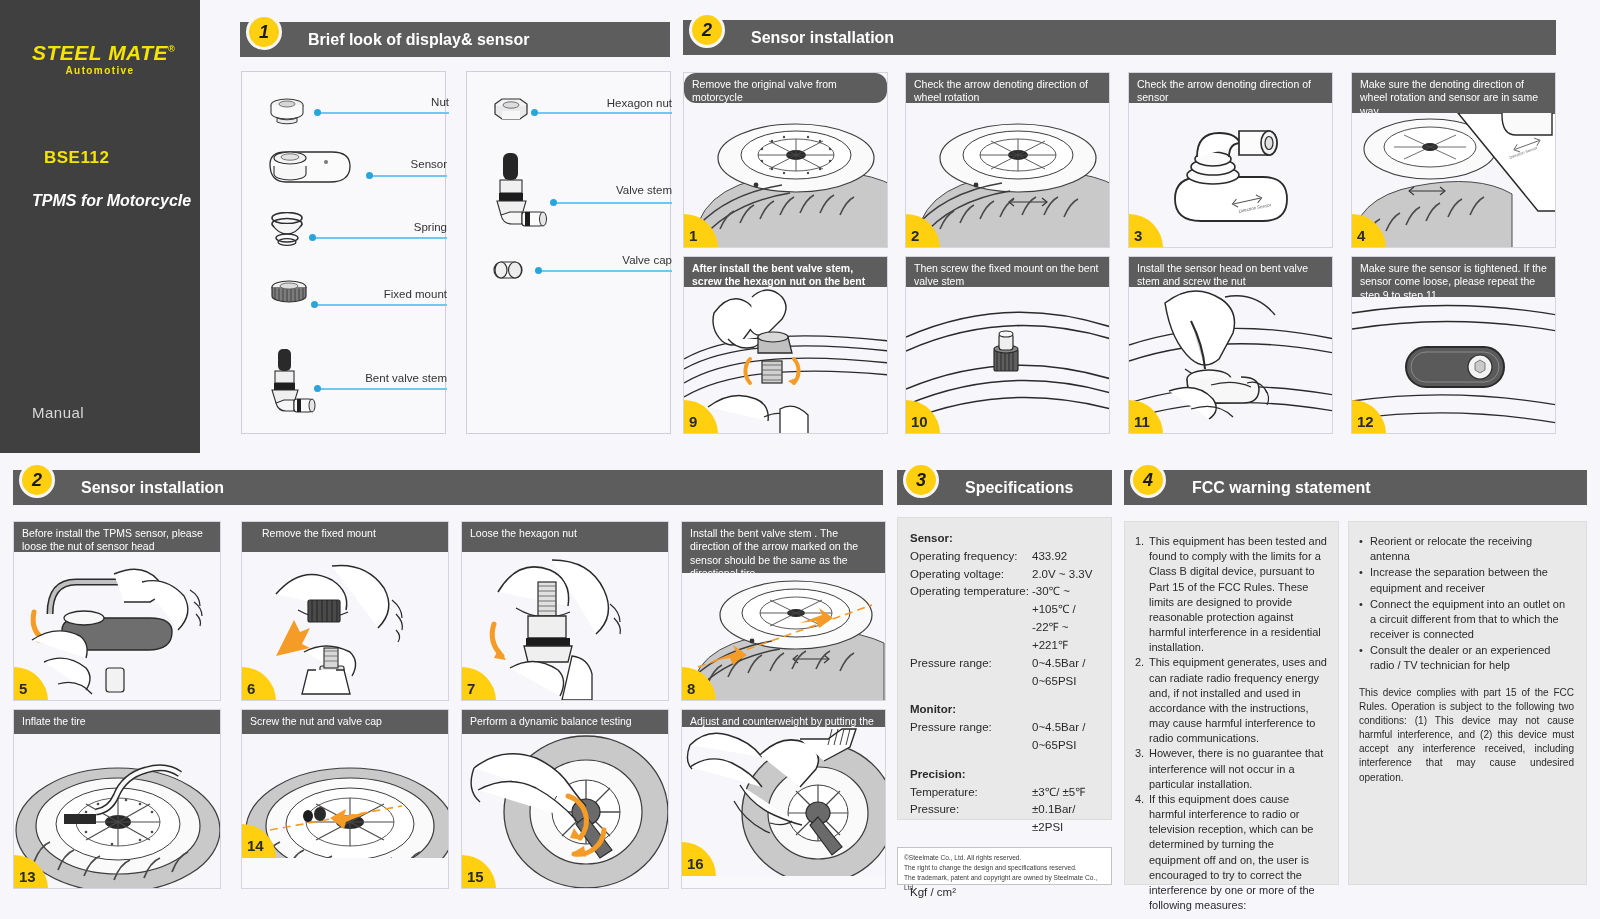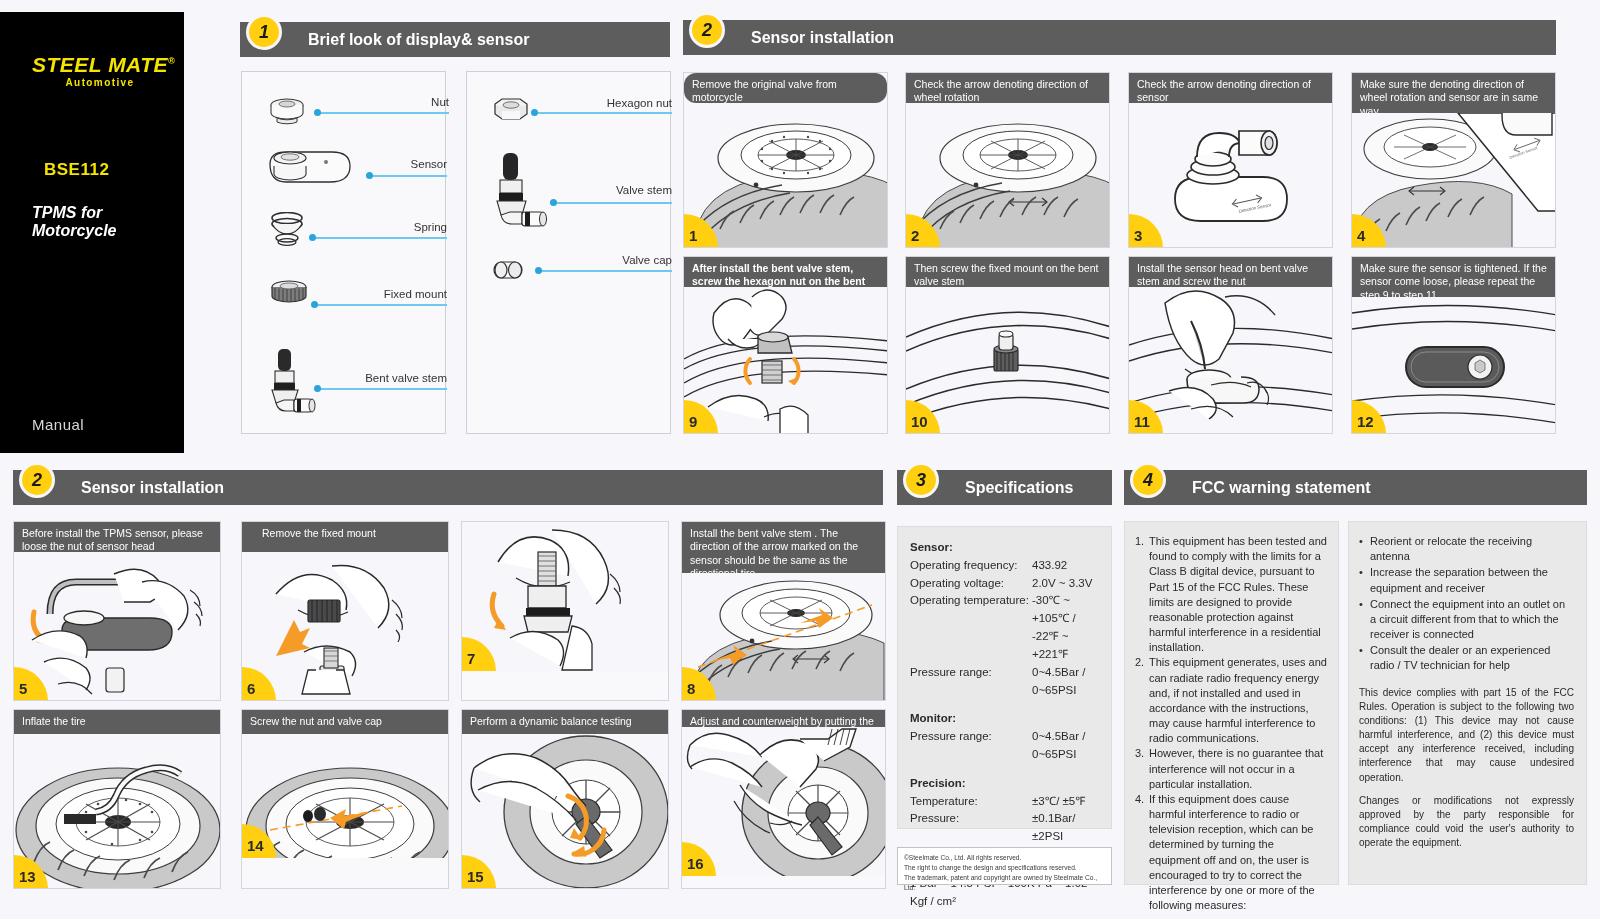--- a/index.html
+++ b/index.html
@@ -10,23 +10,22 @@
     overflow: hidden;
     position: relative;
   }
 
   
   .top-area {
     position: absolute; left: 0; top: 0; width: 1600px; height: 453px;
     background: #f7f7fb;
   }
   .brand-panel {
-    position: absolute; left: 0; top: 0; width: 184px; height: 453px;
-    background: #000000;
-    margin-top: 12px;
+    position: absolute; left: 0; top: 0; width: 200px; height: 453px;
+    background: #404040;
   }
   .logo-wrap { position: absolute; left: 32px; top: 42px; width: 150px; }
   .logo-main {
     font-family: "Liberation Sans", sans-serif;
     font-weight: bold; font-style: italic;
     font-size: 21px; letter-spacing: 0.5px;
     color: #f5e400; line-height: 1;
     white-space: nowrap;
   }
   .logo-reg { font-size: 9px; vertical-align: super; }
@@ -628,20 +627,21 @@
           <line x1="82" y1="99" x2="96" y2="99"></line>
             <line x1="82" y1="104" x2="96" y2="104"></line>
           <line x1="82" y1="109" x2="96" y2="109"></line>
         </g>
       </svg>
       <div class="step-num">6</div>
     </div>
   </div>
 
   <div class="step-card" style="left:461px; top:68px; width:208px; height:180px;">
+    <div class="step-caption" style="height:30px;">Loose the hexagon nut</div>
     <div class="step-img" style="height:149px;">
       <svg class="art-svg" width="208" height="149" viewBox="0 0 208 149">
         <path d="M36 40 q20 -34 52 -22 q22 10 18 36" fill="#fff" stroke="#2a2a2a" stroke-width="1.5"></path>
         <path d="M90 8 q38 0 52 30 q12 26 -8 44" fill="#fff" stroke="#2a2a2a" stroke-width="1.5"></path>
         <path d="M54 56 q26 16 54 4" fill="none" stroke="#2a2a2a" stroke-width="1.3"></path>
         <g stroke="#2a2a2a" stroke-width="1.2" fill="none">
           <path d="M148 52 q10 8 10 18"></path>
             <path d="M152 66 q8 8 6 16"></path>
         </g>
         <rect x="76" y="30" width="18" height="34" fill="#e0e0e0" stroke="#2a2a2a" stroke-width="1.2"></rect>
@@ -833,21 +833,21 @@
             <line x1="168" y1="2" x2="164" y2="18"></line>
         </g>
         <path d="M58 58 q12 20 34 30 q18 8 28 10" fill="#fff" stroke="#2a2a2a" stroke-width="1.4"></path>
         <path d="M52 74 q12 22 36 32" fill="none" stroke="#2a2a2a" stroke-width="1.3"></path>
         <path d="M88 96 q14 4 22 -2" fill="none" stroke="#2a2a2a" stroke-width="1.3"></path>
       </svg>
       <div class="step-num">16</div>
     </div>
   </div>
 
-  <div class="panel-body" style="left:897px; top:73px; width:215px; height:303px; padding:12px 10px 0 12px;">
+  <div class="panel-body" style="left:897px; top:64px; width:215px; height:303px; padding:12px 10px 0 12px;">
     <div class="spec-table">
       <div class="spec-head">Sensor:</div>
       <div class="spec-line">
           <span class="spec-key">Operating frequency:</span>
           <span class="spec-val">433.92</span>
         </div>
       <div class="spec-line">
           <span class="spec-key">Operating voltage:</span>
           <span class="spec-val">2.0V ~ 3.3V</span>
         </div>
@@ -925,15 +925,14 @@
       <div class="bullet-item">
           <span class="bullet-dot">•</span>
           <span class="bullet-txt">Connect the equipment into an outlet on a circuit different from that to which the receiver is connected</span>
         </div>
       <div class="bullet-item">
           <span class="bullet-dot">•</span>
           <span class="bullet-txt">Consult the dealer or an experienced radio / TV technician for help</span>
         </div>
     </div>
     <div class="fcc-para">This device complies with part 15 of the FCC Rules. Operation is subject to the following two conditions: (1) This device may not cause harmful interference, and (2) this device must accept any interference received, including interference that may cause undesired operation.</div>
-    <div class="fcc-para2">Changes or modifications not expressly approved by the party responsible for compliance could void the user's authority to operate the equipment.</div>
   </div>
 </div>
 
 </body></html>

